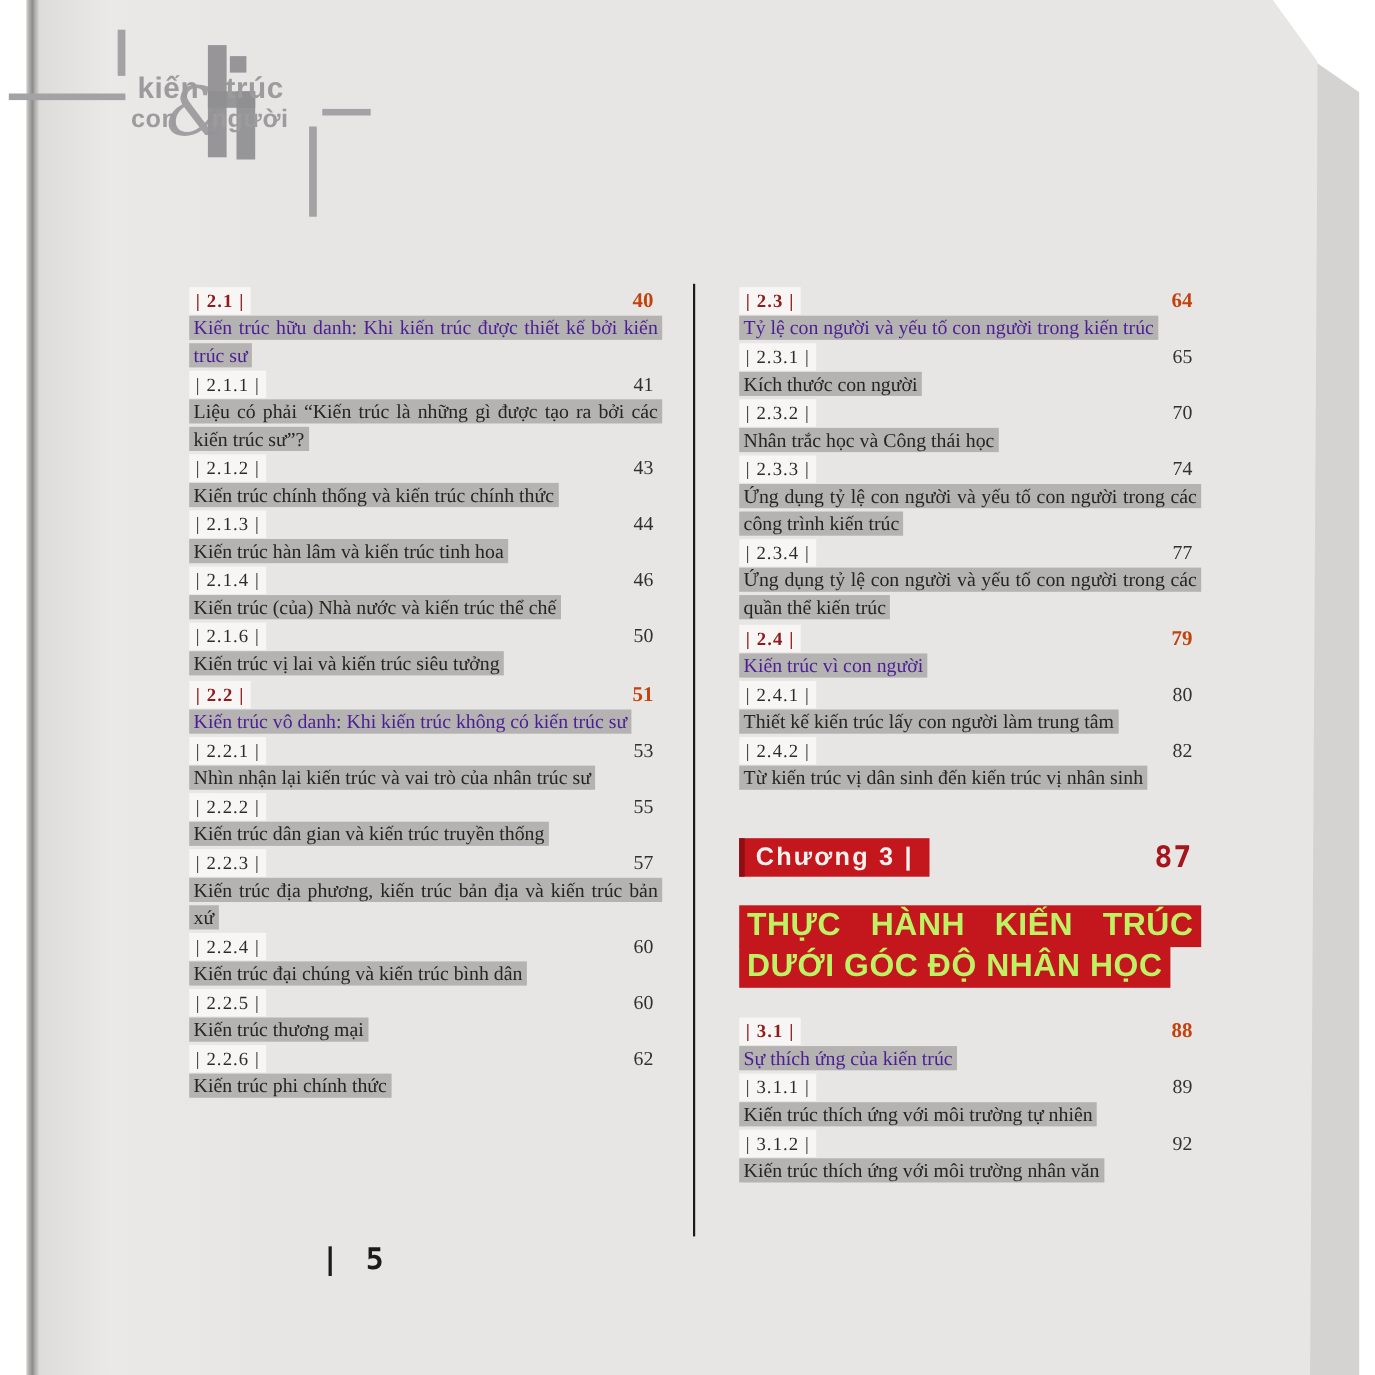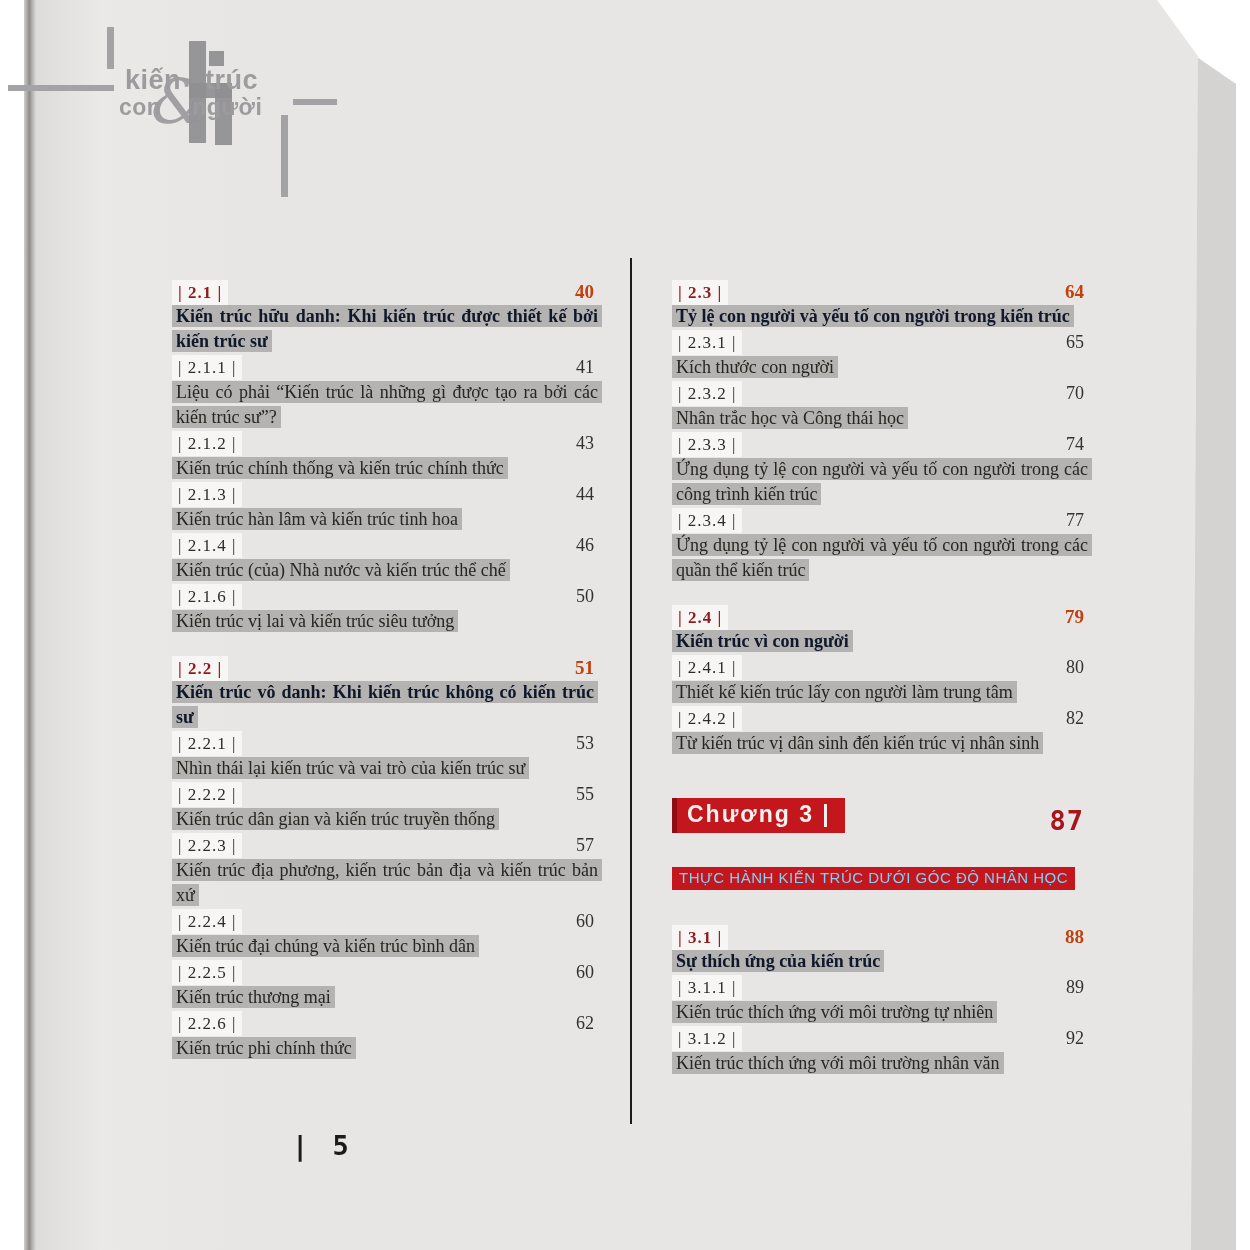--- a/index.html
+++ b/index.html
@@ -57,41 +57,41 @@
   .num{
     background:#f7f6f4;padding:0 6px;letter-spacing:1px;
     color:#2e2c27;font-size:17px;white-space:nowrap;
   }
   .pg{color:#33312c;padding-right:8px;font-size:18px;}
   .entry-title{text-align:justify;}
   .entry-title span{
     background:#b4b3b1;padding:1px 4px;
     -webkit-box-decoration-break:clone;box-decoration-break:clone;
   }
-  .section{margin-top:21px;}
+  .section{margin-top:3px;}
   .section .num{color:#8e1b1d;font-weight:bold;}
   .section .pg{color:#c2410c;font-weight:bold;font-size:19px;}
-  .section .entry-title{color:#0f172a;font-weight:bold;}
+  .section .entry-title{color:#4c1d95;font-weight:normal;}
   
   .chapter{margin-top:42px;margin-bottom:28px;}
-  .chapter-head{display:flex;justify-content:space-between;align-items:flex-end;margin-bottom:26px;}
+  .chapter-head{display:flex;justify-content:space-between;align-items:center;margin-bottom:26px;}
   .chapter-label{
     background:#c3161d;color:#f4f1ee;
     font-family:"Liberation Sans",sans-serif;font-weight:bold;
     font-size:23px;padding:4px 14px 6px 10px;letter-spacing:2px;
     border-left:5px solid #8f0e14;white-space:nowrap;
   }
   .chapter-pg{
     font-family:"DejaVu Sans Mono",monospace;font-weight:bold;
     color:#a5151b;font-size:27px;letter-spacing:1px;padding-right:8px;
   }
   .chapter-title{
-    font-family:"Liberation Sans",sans-serif;font-weight:normal;
-    font-size:15px;line-height:37px;letter-spacing:.5px;
-    text-align:justify;color:#7dd3fc;
+    font-family:"Liberation Sans",sans-serif;font-weight:bold;
+    font-size:29px;line-height:37px;letter-spacing:.5px;
+    text-align:justify;color:#bef264;
   }
   .chapter-title span{
     background:#c3161d;padding:2px 7px 4px;
     -webkit-box-decoration-break:clone;box-decoration-break:clone;
   }
   
   .footer-pg{
     position:absolute;left:292px;top:1130px;
     font-family:"DejaVu Sans Mono",monospace;font-weight:bold;
     font-size:27px;color:#1c1b19;letter-spacing:4px;
@@ -175,21 +175,21 @@
       <span class="pg">51</span>
     </div>
     <div class="entry-title"><span>Kiến trúc vô danh: Khi kiến trúc không có kiến trúc sư</span></div>
   </div>
 
   <div class="entry subsection">
     <div class="entry-head">
       <span class="num">| 2.2.1 |</span>
       <span class="pg">53</span>
     </div>
-    <div class="entry-title"><span>Nhìn thái lại kiến trúc và vai trò của kiến trúc sư</span></div>
+    <div class="entry-title"><span>Nhìn nhận lại kiến trúc và vai trò của nhân trúc sư</span></div>
   </div>
 
   <div class="entry subsection">
     <div class="entry-head">
       <span class="num">| 2.2.2 |</span>
       <span class="pg">55</span>
     </div>
     <div class="entry-title"><span>Kiến trúc dân gian và kiến trúc truyền thống</span></div>
   </div>
 

